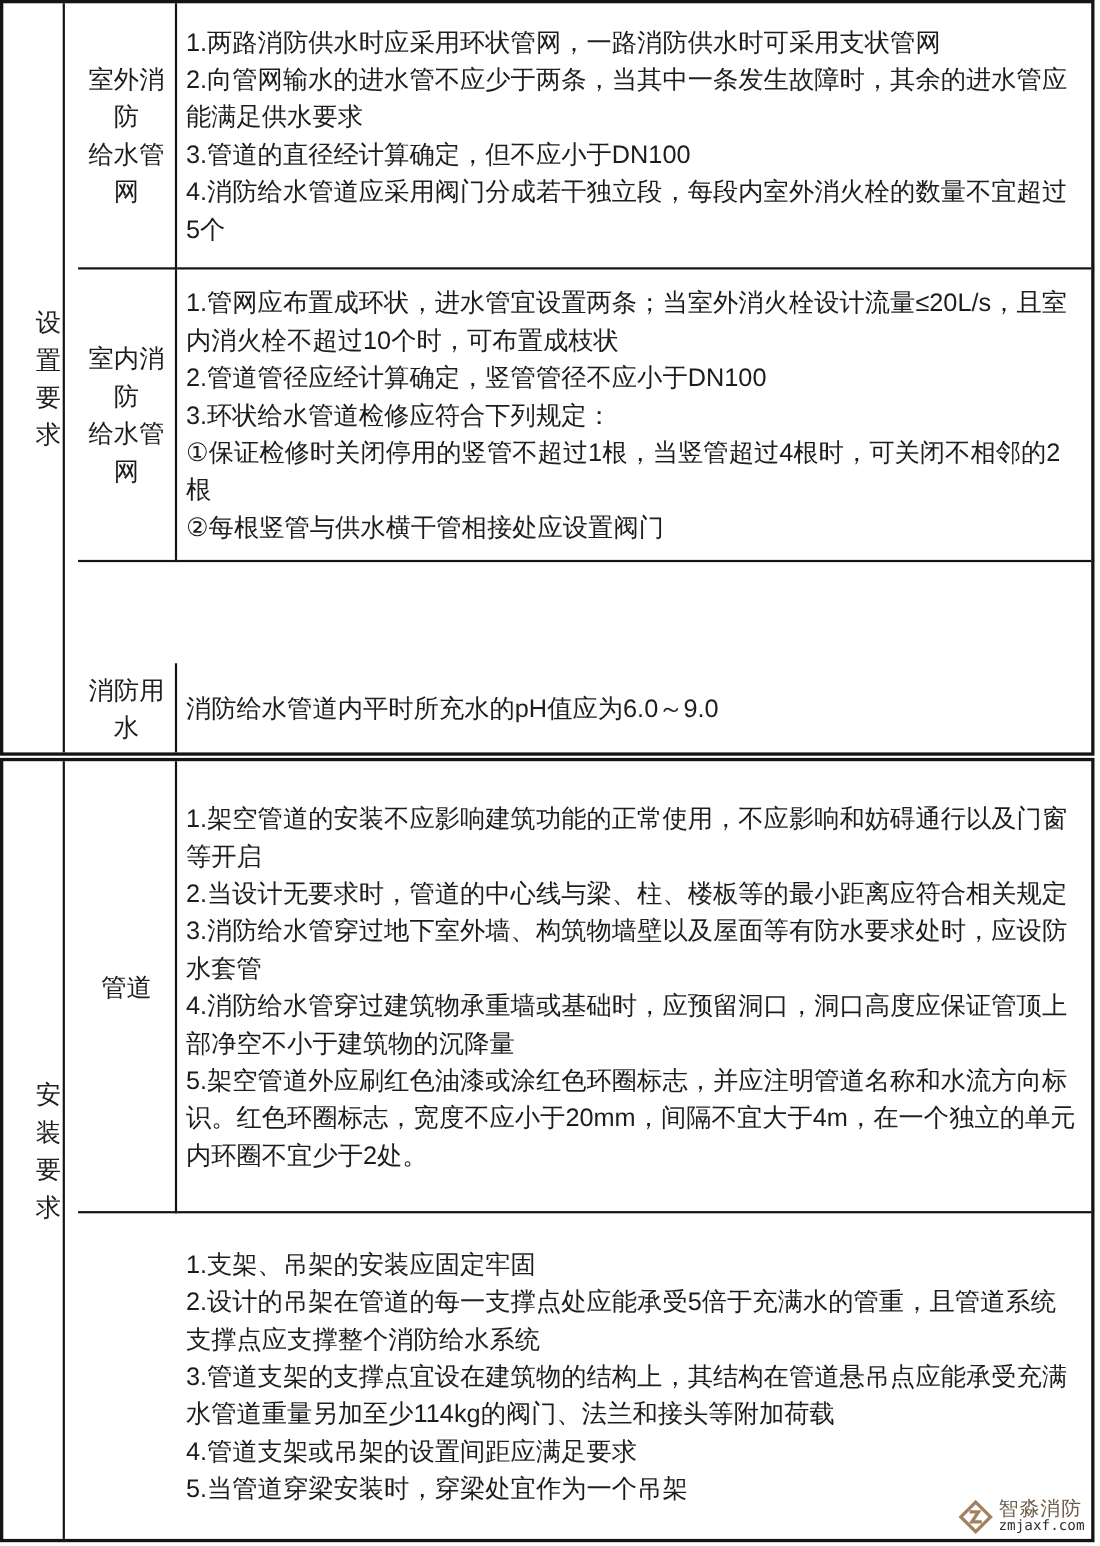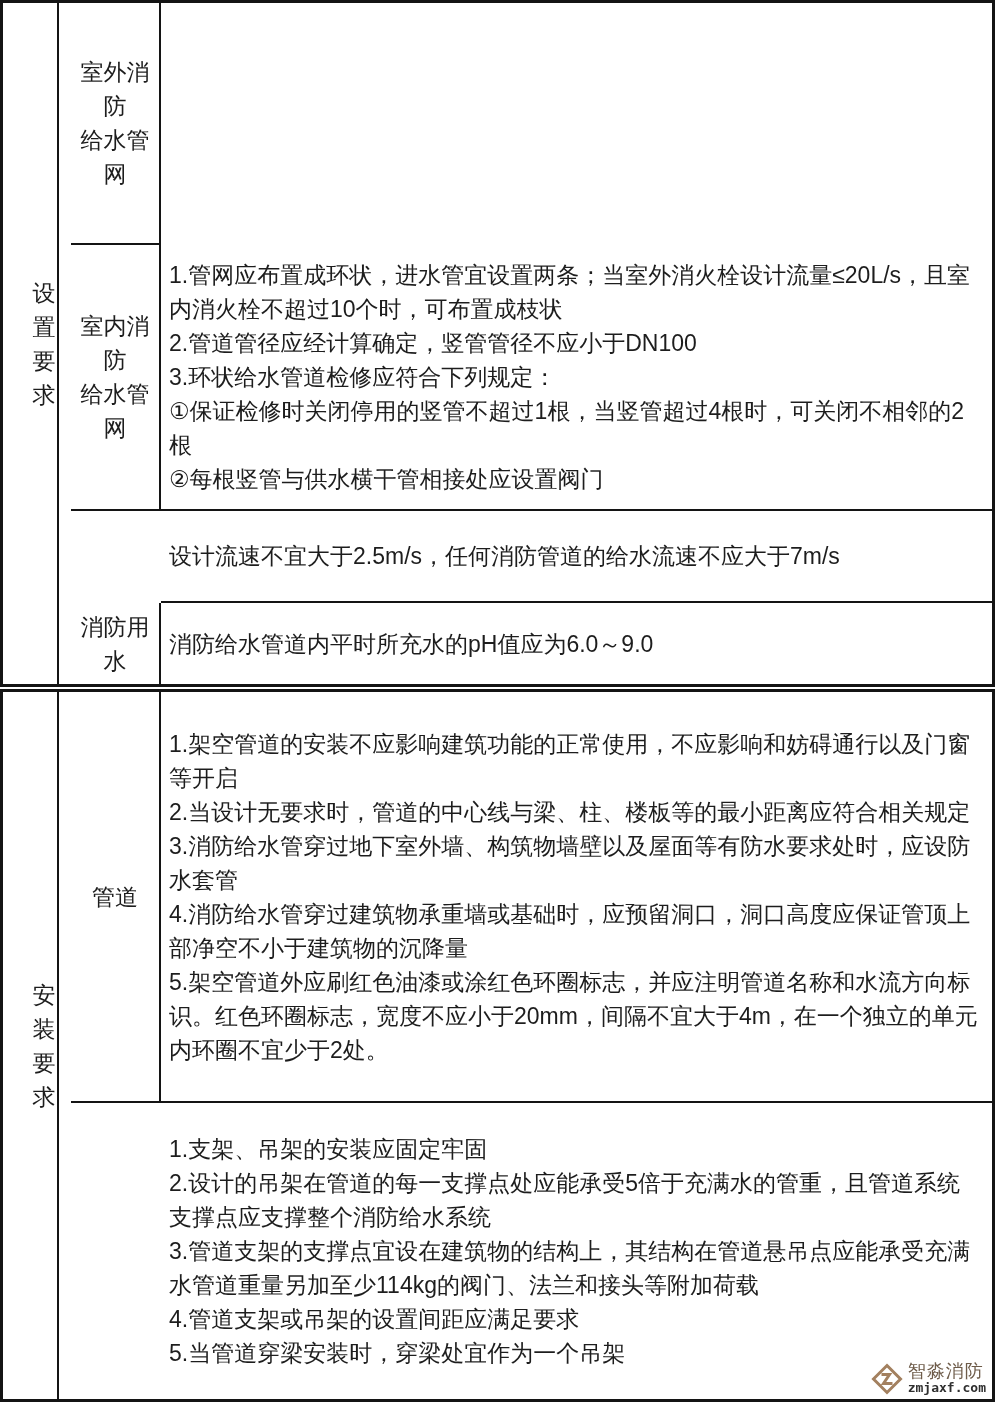--- a/index.html
+++ b/index.html
@@ -49,47 +49,50 @@
   }
   .rb{border-bottom:2px solid #141414;}
   .lines{white-space:pre-line;}
   .watermark{
     position:absolute;
     right:14px;bottom:10px;
     display:flex;align-items:center;gap:5px;
   }
   .wm-text{display:flex;flex-direction:column;line-height:1.05;}
   .wm-brand{font-size:18px;color:#6d5b49;letter-spacing:1px;}
-  .wm-site{font-size:13px;font-weight:bold;color:#2f2f2f;font-family:"DejaVu Sans Mono","Liberation Mono",monospace;}
+  .wm-site{font-size:13px;font-weight:normal;color:#2f2f2f;font-family:"DejaVu Sans Mono","Liberation Mono",monospace;}
 </style>
 </head>
 <body>
 
 <div class="page">
 
   <div class="tbl s1">
     <div class="cell group">设置
 要求</div>
 
     <div class="cell head rb" style="grid-row:1">室外消防
 给水管网</div>
+    <div class="cell body rb" style="grid-row:1">
+      <div class="lines">1.两路消防供水时应采用环状管网，一路消防供水时可采用支状管网
+2.向管网输水的进水管不应少于两条，当其中一条发生故障时，其余的进水管应能满足供水要求
+3.管道的直径经计算确定，但不应小于DN100
+4.消防给水管道应采用阀门分成若干独立段，每段内室外消火栓的数量不宜超过5个</div>
+    </div>
 
     <div class="cell head rb" style="grid-row:2">室内消防
 给水管网</div>
     <div class="cell body rb" style="grid-row:2">
       <div class="lines">1.管网应布置成环状，进水管宜设置两条；当室外消火栓设计流量≤20L/s，且室内消火栓不超过10个时，可布置成枝状
 2.管道管径应经计算确定，竖管管径不应小于DN100
 3.环状给水管道检修应符合下列规定：
 ①保证检修时关闭停用的竖管不超过1根，当竖管超过4根时，可关闭不相邻的2根
 ②每根竖管与供水横干管相接处应设置阀门</div>
     </div>
 
-    <div class="cell body rb" style="grid-row:3">
-      <div class="lines">设计流速不宜大于2.5m/s，任何消防管道的给水流速不应大于7m/s</div>
-    </div>
 
     <div class="cell head" style="grid-row:4">消防用水</div>
     <div class="cell body" style="grid-row:4">
       <div class="lines">消防给水管道内平时所充水的pH值应为6.0～9.0</div>
     </div>
   </div>
 
   <div class="tbl s2">
     <div class="cell group">安装
 要求</div>

